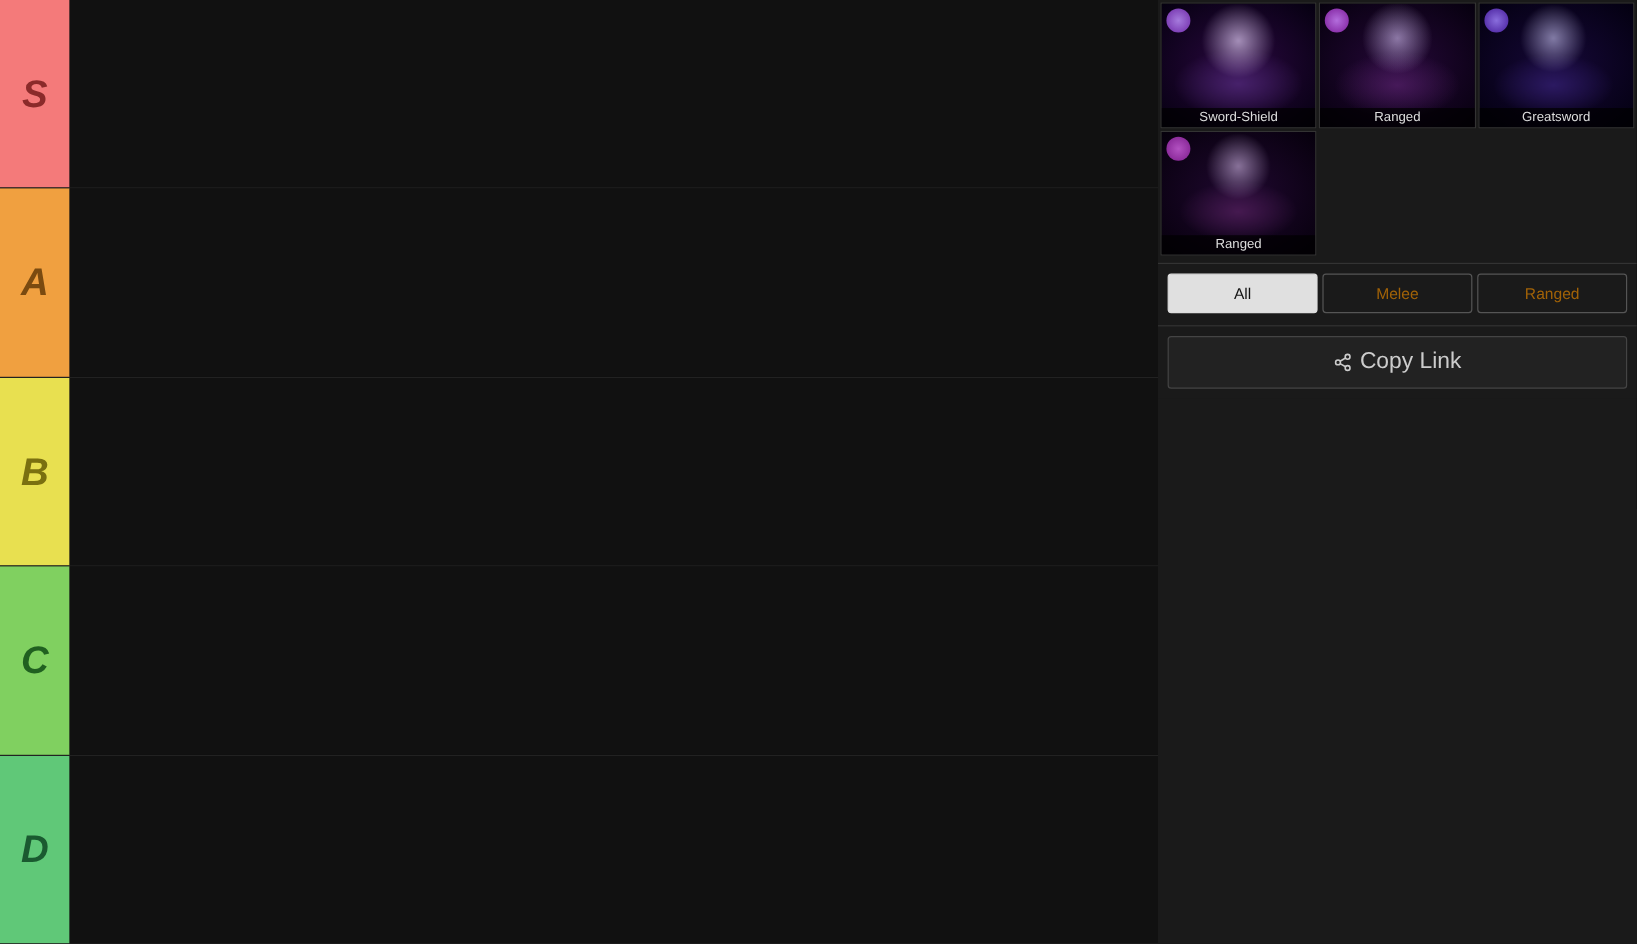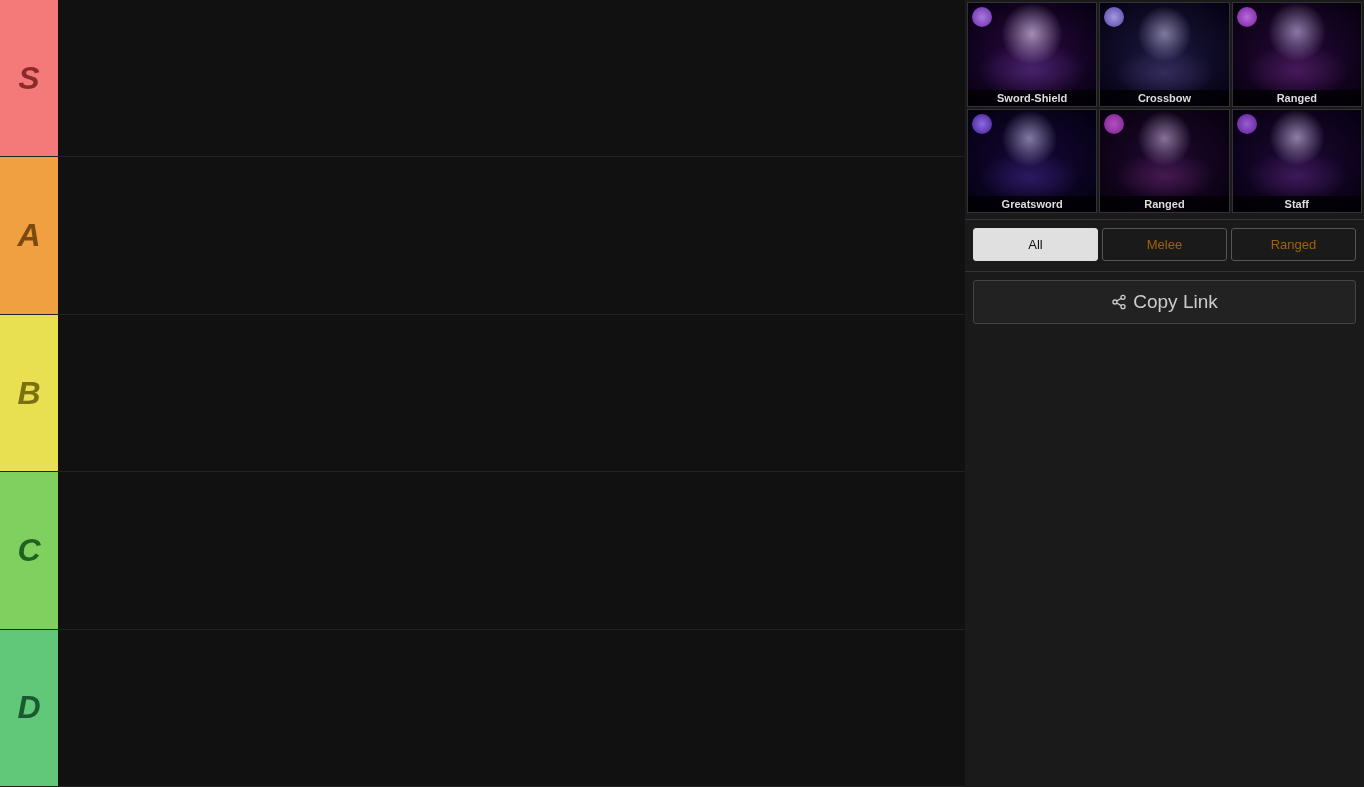--- a/index.html
+++ b/index.html
@@ -97,21 +97,21 @@
     .char-name {
       position: absolute;
       bottom: 0;
       left: 0;
       right: 0;
       background: rgba(0,0,0,0.7);
       text-align: center;
       font-size: 11px;
       color: #ddd;
       padding: 2px 0;
-      font-weight: bold;
+      font-weight: normal;
     }
 
     
     #filter-bar {
       display: flex;
       padding: 8px;
       gap: 4px;
       border-top: 1px solid #333;
       margin-top: 4px;
     }
@@ -272,30 +272,20 @@
       <div class="char-card-inner">
         <div class="char-bg">
           <div class="portrait portrait-sword-shield">
             <div class="corner-icon orb-sword"></div>
           </div>
         </div>
       </div>
       <div class="char-name">Sword-Shield</div>
     </div>
 
-    <div class="char-card">
-      <div class="char-card-inner">
-        <div class="char-bg">
-          <div class="portrait portrait-crossbow">
-            <div class="corner-icon orb-crossbow"></div>
-          </div>
-        </div>
-      </div>
-      <div class="char-name">Crossbow</div>
-    </div>
 
     <div class="char-card">
       <div class="char-card-inner">
         <div class="char-bg">
           <div class="portrait portrait-dagger">
             <div class="corner-icon orb-dagger"></div>
           </div>
         </div>
       </div>
       <div class="char-name">Ranged</div>
@@ -316,30 +306,20 @@
       <div class="char-card-inner">
         <div class="char-bg">
           <div class="portrait portrait-longbow">
             <div class="corner-icon orb-longbow"></div>
           </div>
         </div>
       </div>
       <div class="char-name">Ranged</div>
     </div>
 
-    <div class="char-card">
-      <div class="char-card-inner">
-        <div class="char-bg">
-          <div class="portrait portrait-staff">
-            <div class="corner-icon orb-staff"></div>
-          </div>
-        </div>
-      </div>
-      <div class="char-name">Staff</div>
-    </div>
 
 
   </div>
 
   <div id="filter-bar">
     <button class="filter-btn active">All</button>
     <button class="filter-btn">Melee</button>
     <button class="filter-btn">Ranged</button>
   </div>
 

